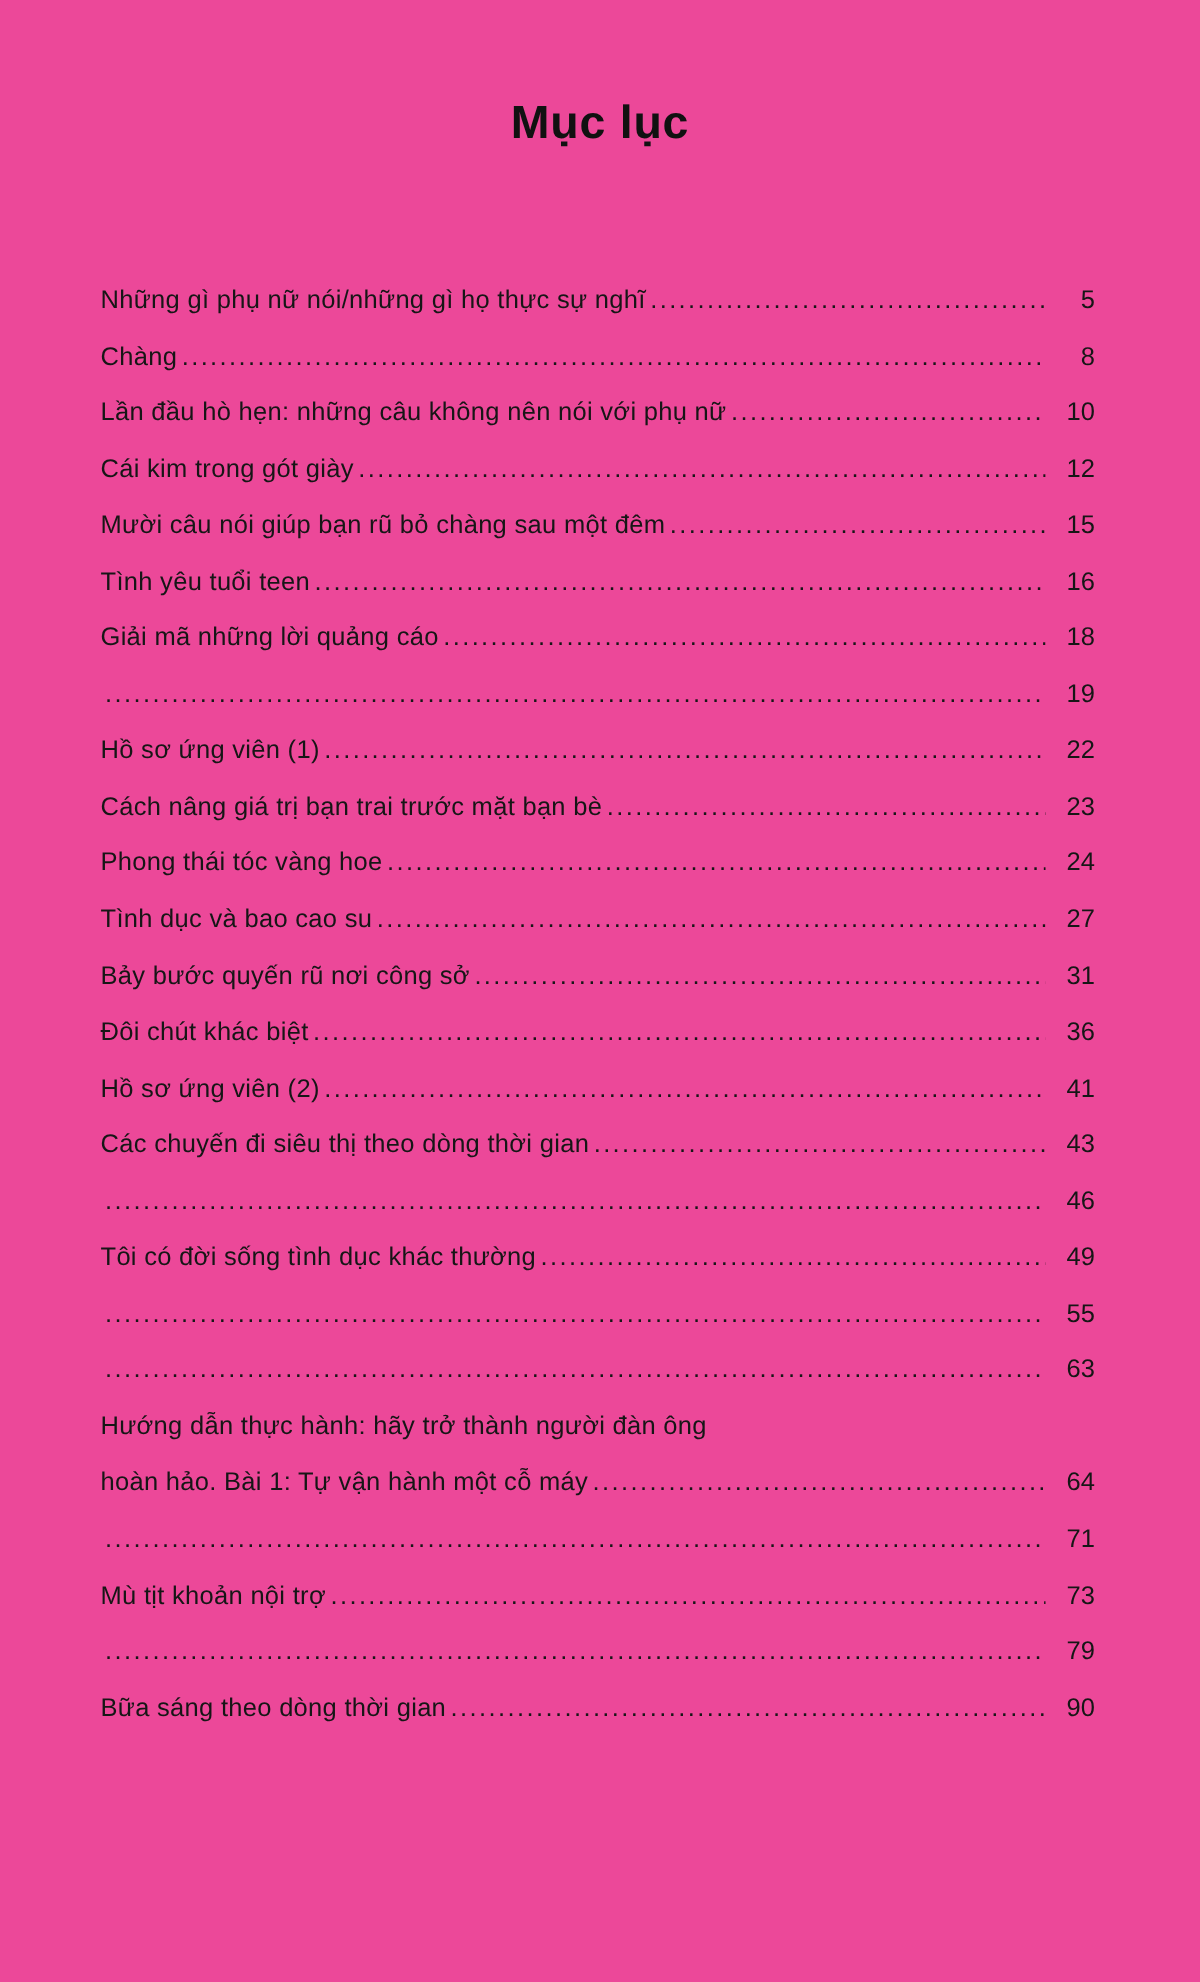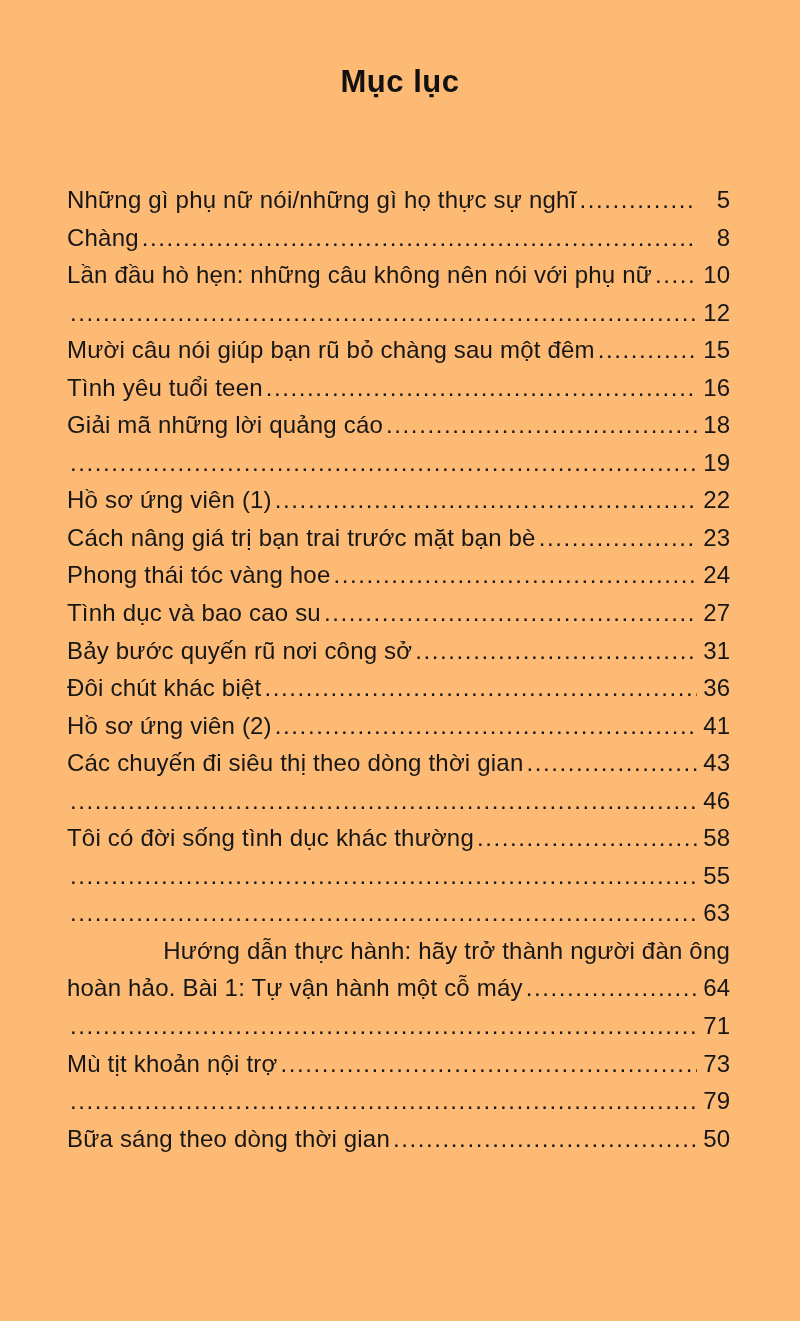--- a/index.html
+++ b/index.html
@@ -11,45 +11,44 @@
     height: 1321px;
     background: #ffffff;
     font-family: "Liberation Sans", "DejaVu Sans", sans-serif;
     color: #161616;
     position: relative;
     overflow: hidden;
   }
   .page {
     position: absolute;
     inset: 0;
-    background: #fdba74;
+    background: #ec4899;
   }
   .title {
     margin: 0;
     padding-top: 64px;
     text-align: center;
     font-size: 31px;
     font-weight: bold;
     letter-spacing: 0.5px;
     color: #111111;
   }
   .toc {
     position: absolute;
     left: 67px;
     right: 70px;
     top: 181px;
   }
   .row {
     display: flex;
     align-items: baseline;
     height: 37.55px;
-    font-size: 24px;
+    font-size: 17px;
     line-height: 37.55px;
     white-space: nowrap;
-    justify-content: flex-end;
   }
   .label {
     flex: 0 0 auto;
     letter-spacing: 0.2px;
   }
   .dots {
     flex: 1 1 auto;
     overflow: hidden;
     white-space: nowrap;
     letter-spacing: 1.6px;
@@ -78,20 +77,21 @@
         <span class="label">Chàng</span>
         <span class="dots">............................................................................................................................................................................................................................</span>
         <span class="page-num">8</span>
       </div>
       <div class="row">
         <span class="label">Lần đầu hò hẹn: những câu không nên nói với phụ nữ</span>
         <span class="dots">............................................................................................................................................................................................................................</span>
         <span class="page-num">10</span>
       </div>
       <div class="row">
+        <span class="label">Cái kim trong gót giày</span>
         <span class="dots">............................................................................................................................................................................................................................</span>
         <span class="page-num">12</span>
       </div>
       <div class="row">
         <span class="label">Mười câu nói giúp bạn rũ bỏ chàng sau một đêm</span>
         <span class="dots">............................................................................................................................................................................................................................</span>
         <span class="page-num">15</span>
       </div>
       <div class="row">
         <span class="label">Tình yêu tuổi teen</span>
@@ -147,21 +147,21 @@
         <span class="dots">............................................................................................................................................................................................................................</span>
         <span class="page-num">43</span>
       </div>
       <div class="row">
         <span class="dots">............................................................................................................................................................................................................................</span>
         <span class="page-num">46</span>
       </div>
       <div class="row">
         <span class="label">Tôi có đời sống tình dục khác thường</span>
         <span class="dots">............................................................................................................................................................................................................................</span>
-        <span class="page-num">58</span>
+        <span class="page-num">49</span>
       </div>
       <div class="row">
         <span class="dots">............................................................................................................................................................................................................................</span>
         <span class="page-num">55</span>
       </div>
       <div class="row">
         <span class="dots">............................................................................................................................................................................................................................</span>
         <span class="page-num">63</span>
       </div>
       <div class="row">
@@ -181,16 +181,16 @@
         <span class="dots">............................................................................................................................................................................................................................</span>
         <span class="page-num">73</span>
       </div>
       <div class="row">
         <span class="dots">............................................................................................................................................................................................................................</span>
         <span class="page-num">79</span>
       </div>
       <div class="row">
         <span class="label">Bữa sáng theo dòng thời gian</span>
         <span class="dots">............................................................................................................................................................................................................................</span>
-        <span class="page-num">50</span>
+        <span class="page-num">90</span>
       </div>
     </div>
 </div>
 
 </body></html>

